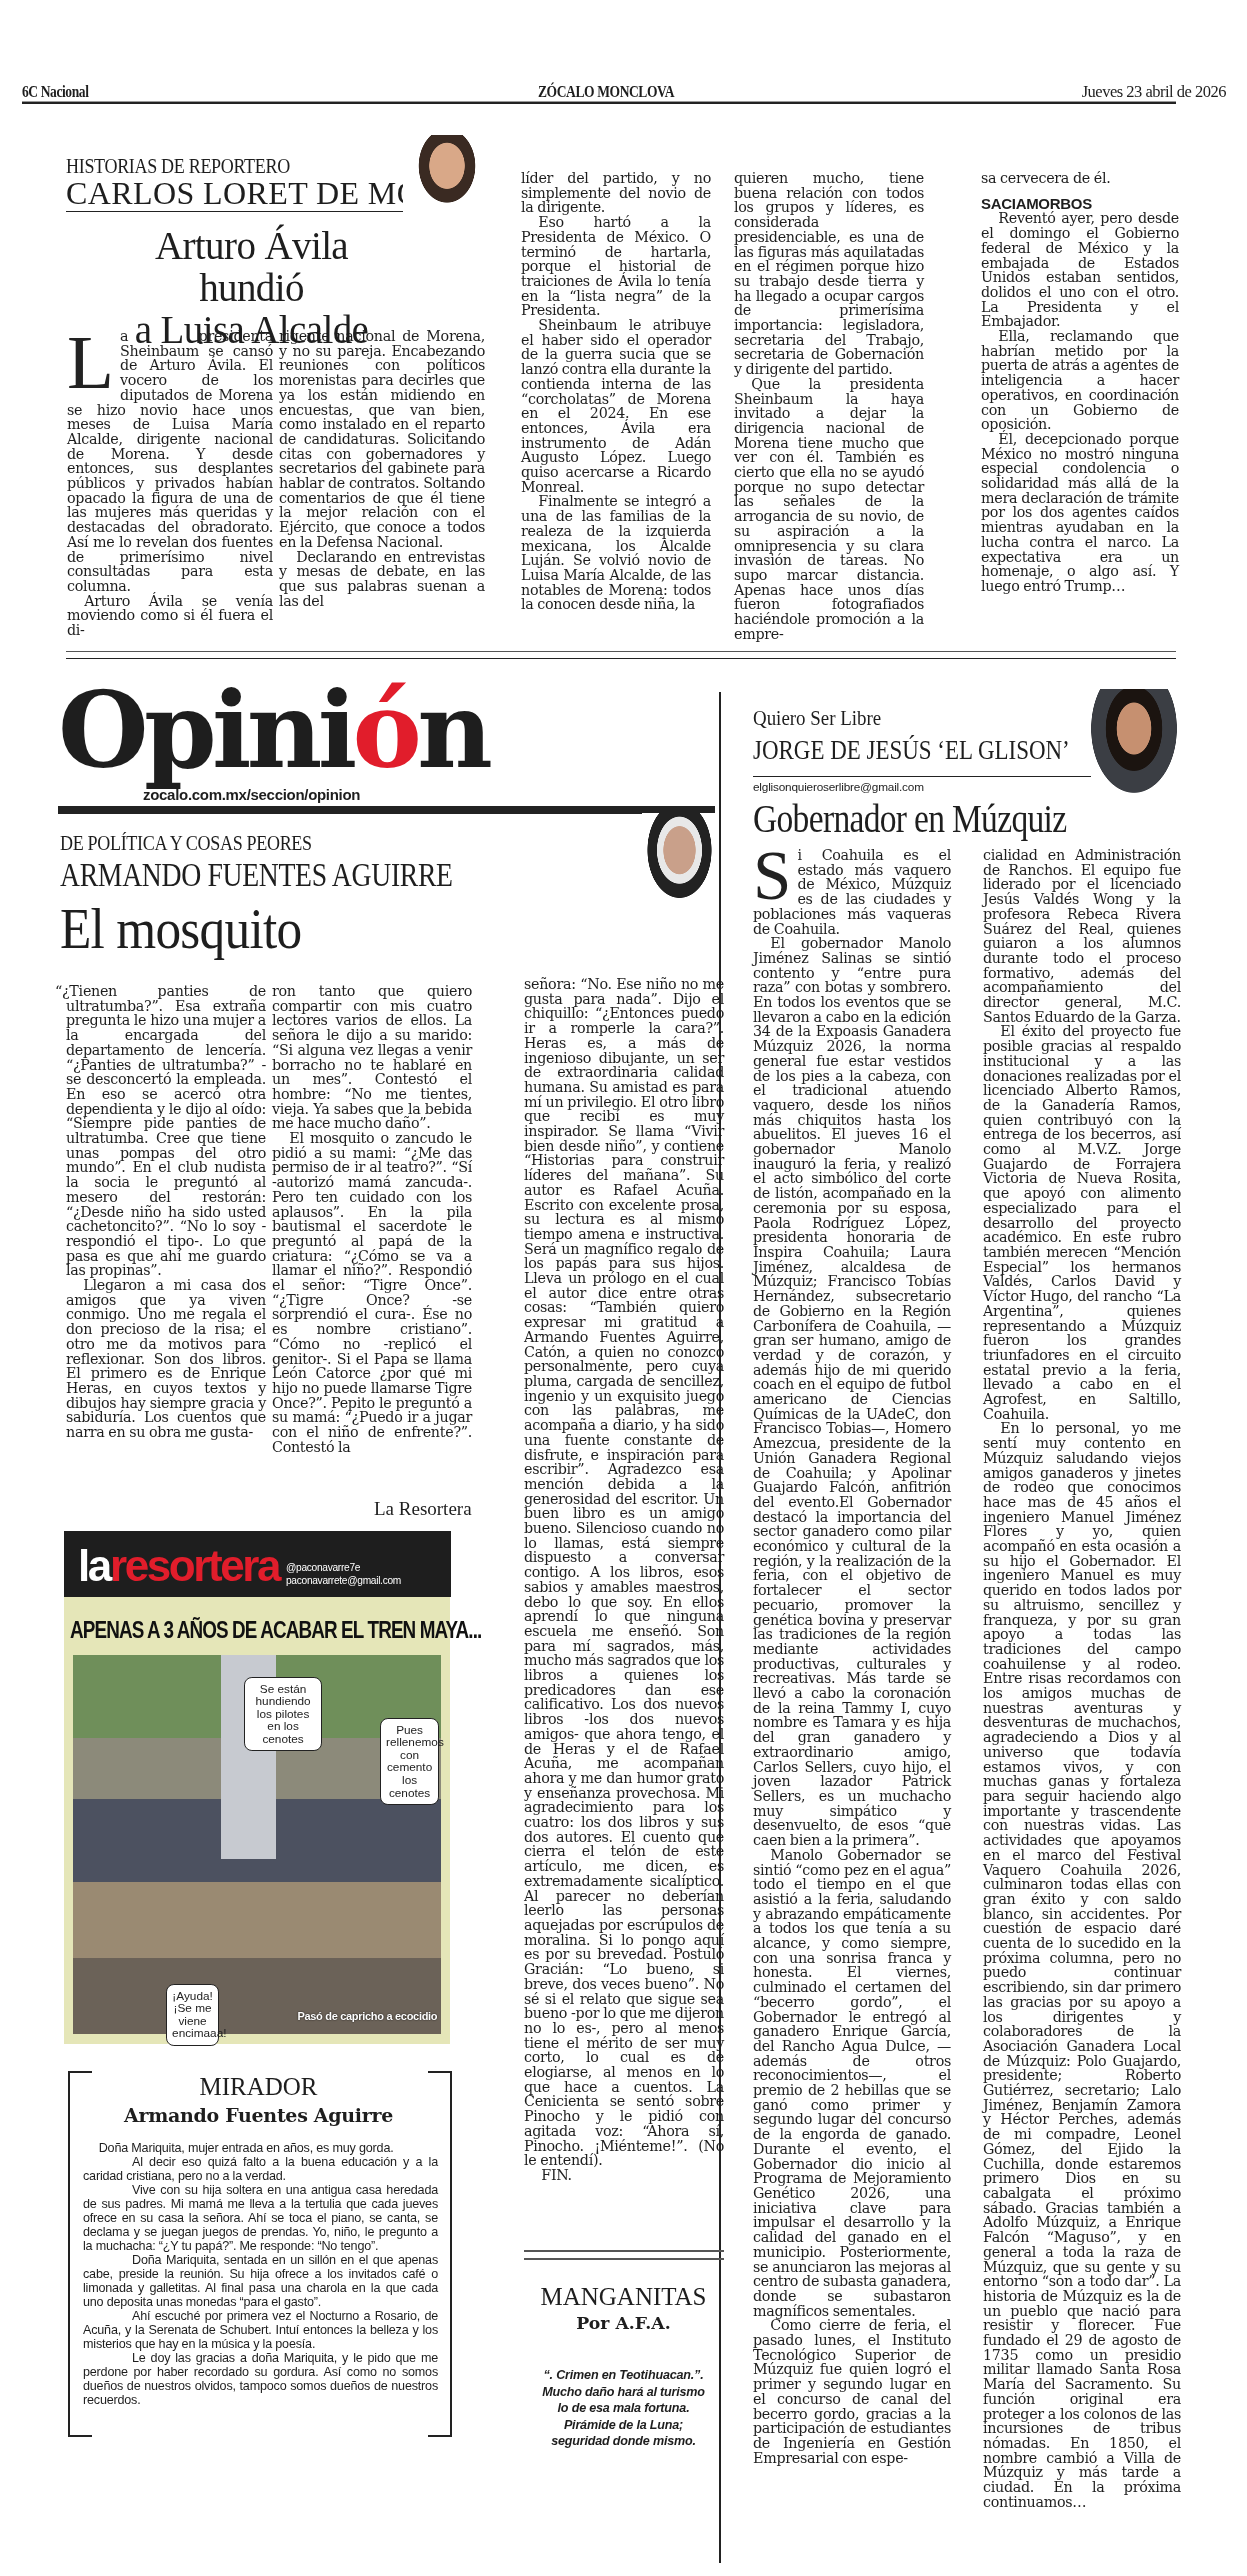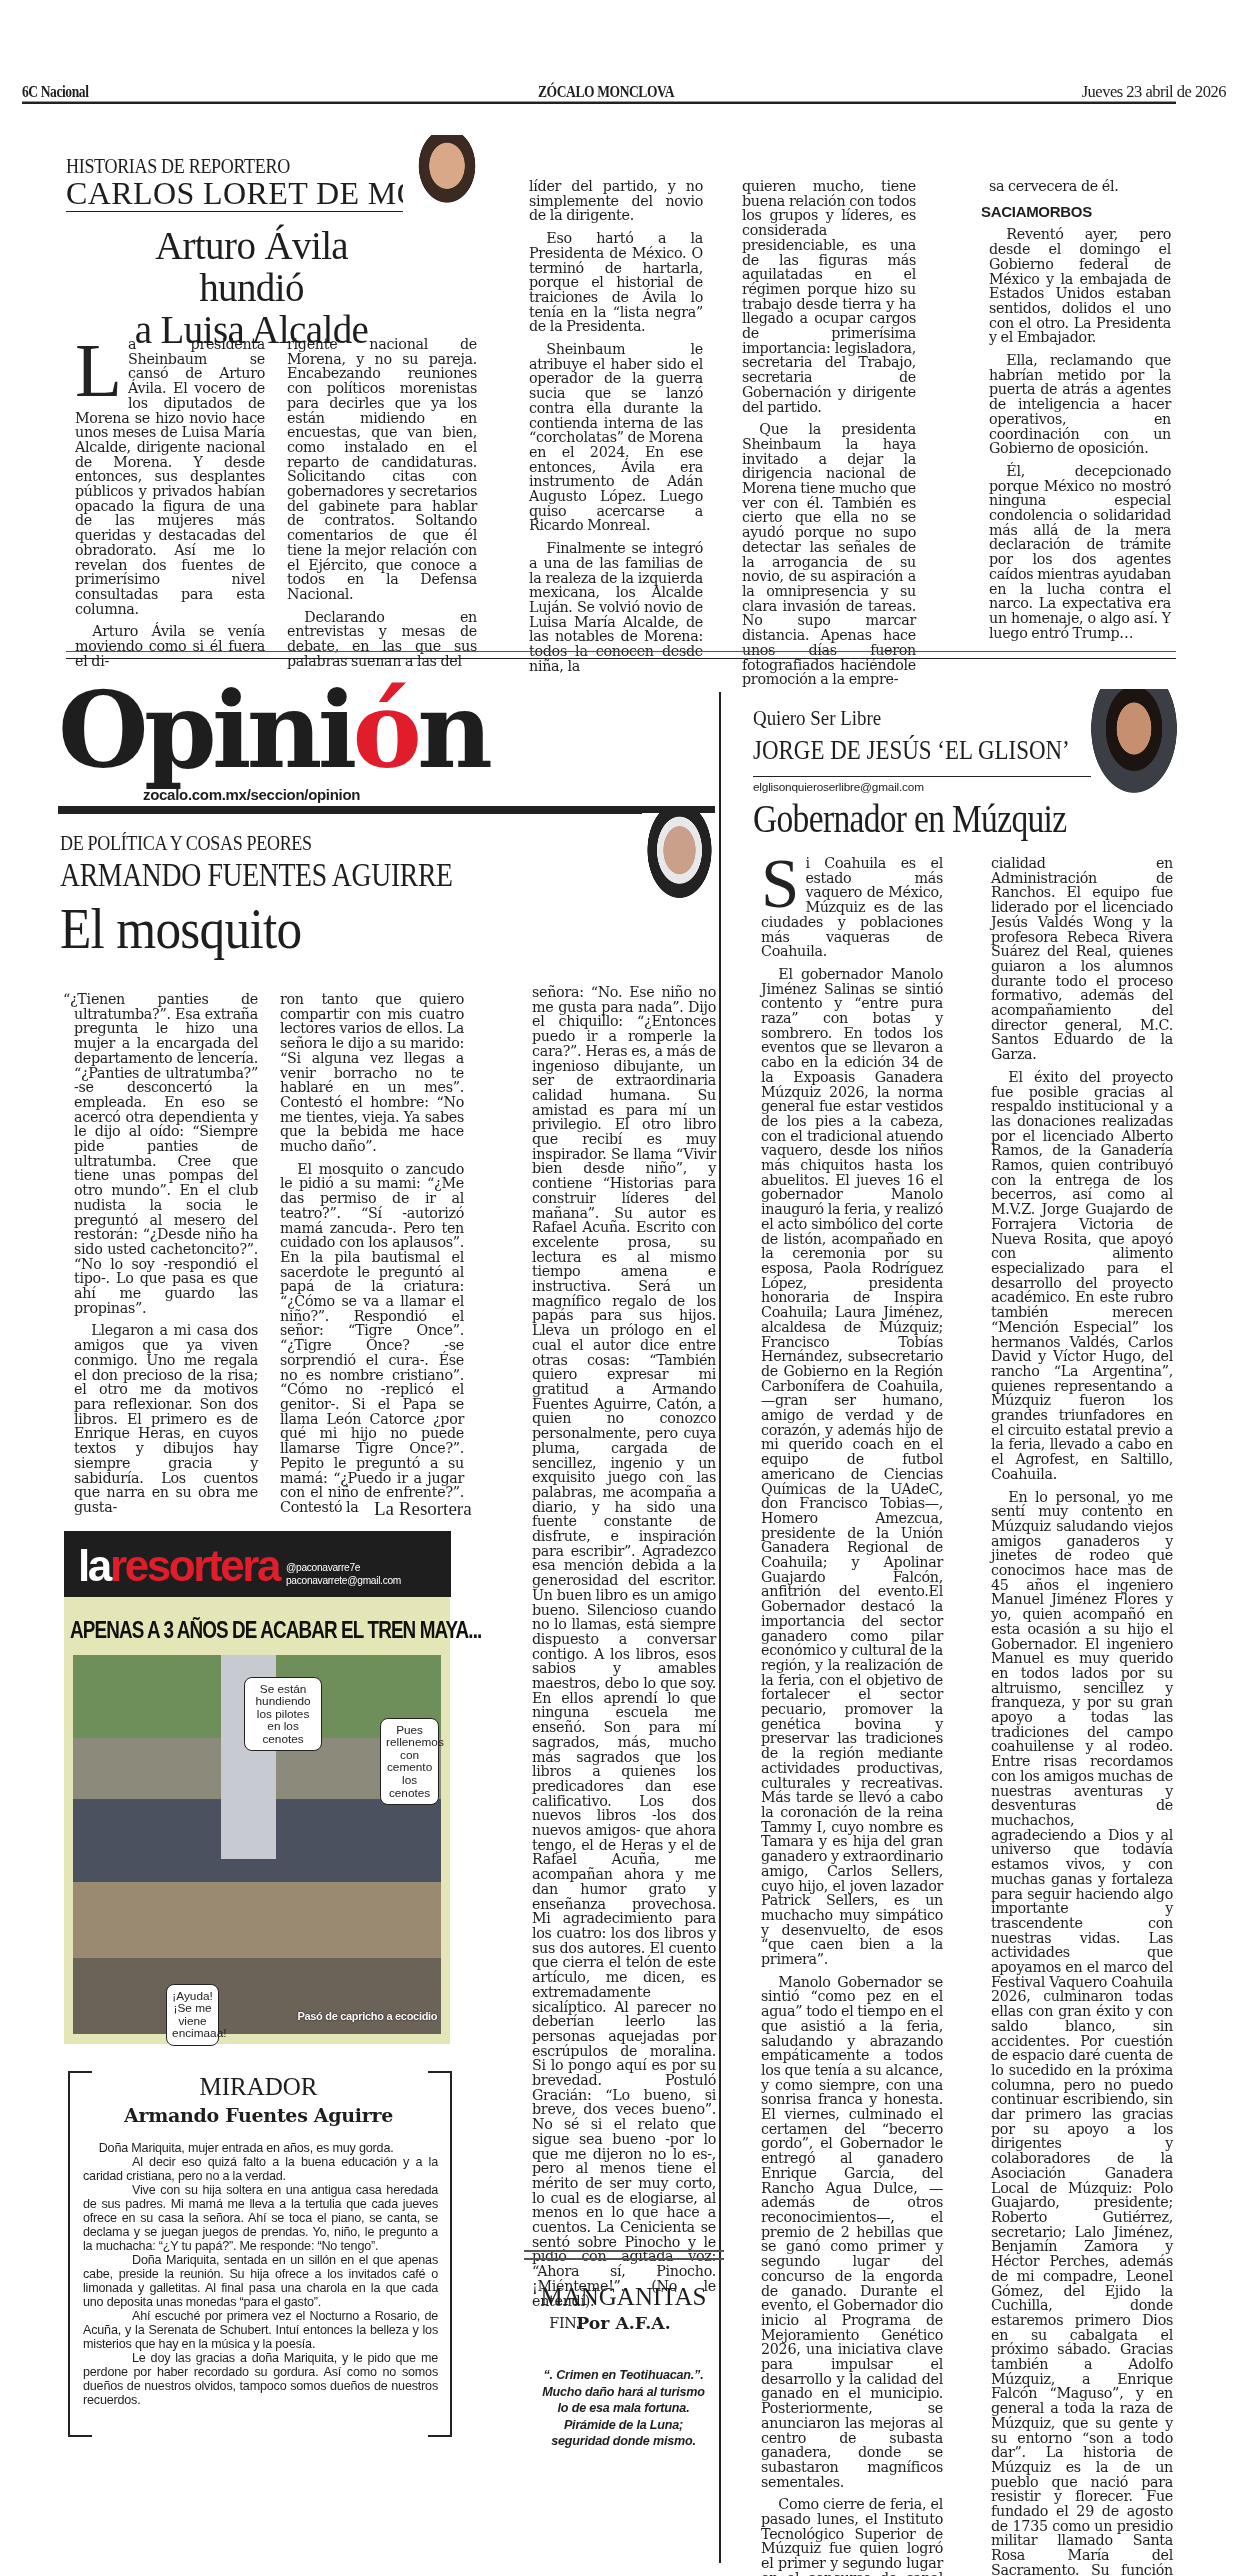--- a/index.html
+++ b/index.html
@@ -1,21 +1,21 @@
 <!DOCTYPE html>
 <html style="font-size:12.6px"><head>
 <meta charset="utf-8">
 <style>
   html,body{margin:0;padding:0;background:#fff;}
   body{width:1248px;height:2576px;position:relative;overflow:hidden;color:#1e1e1e;font-family:"DejaVu Serif",serif;}
   .abs{position:absolute;}
   .serif{font-family:"Liberation Serif","DejaVu Serif",serif;}
   .sans{font-family:"Liberation Sans","DejaVu Sans",sans-serif;}
   .body-text{font-family:"DejaVu Serif",serif;font-size:14.3px;line-height:14.7px;text-align:justify;letter-spacing:-0.3px;word-spacing:-0.4px;hyphens:manual;}
-  .body-text p{margin:8px;text-indent:17.3px;}
+  .body-text p{margin:0;text-indent:17.3px;}
   .body-text p.noindent{text-indent:0;}
   .col{position:absolute;}
   
   .folio{font-family:"Liberation Serif",serif;font-size:16.5px;font-weight:bold;letter-spacing:-0.5px;transform:scaleX(0.82);transform-origin:left;}
   .rule-thick{background:#222;}
   .photo{background:radial-gradient(ellipse at 50% 35%,#d9a888 0 28%,#3a2a22 29% 45%,#fff 46%);}
   .dropcap{float:left;font-family:"Liberation Serif",serif;font-size:77px;line-height:60px;margin:3.1px 6.3px 0 0;color:#222;}
   .kicker{font-family:"Liberation Serif",serif;letter-spacing:-0.4px;}
   .opinion-logo{font-family:"DejaVu Serif",serif;font-weight:bold;font-size:104px;letter-spacing:-4.7px;line-height:1;}
   .opinion-logo .red{color:#e11d2b;}

